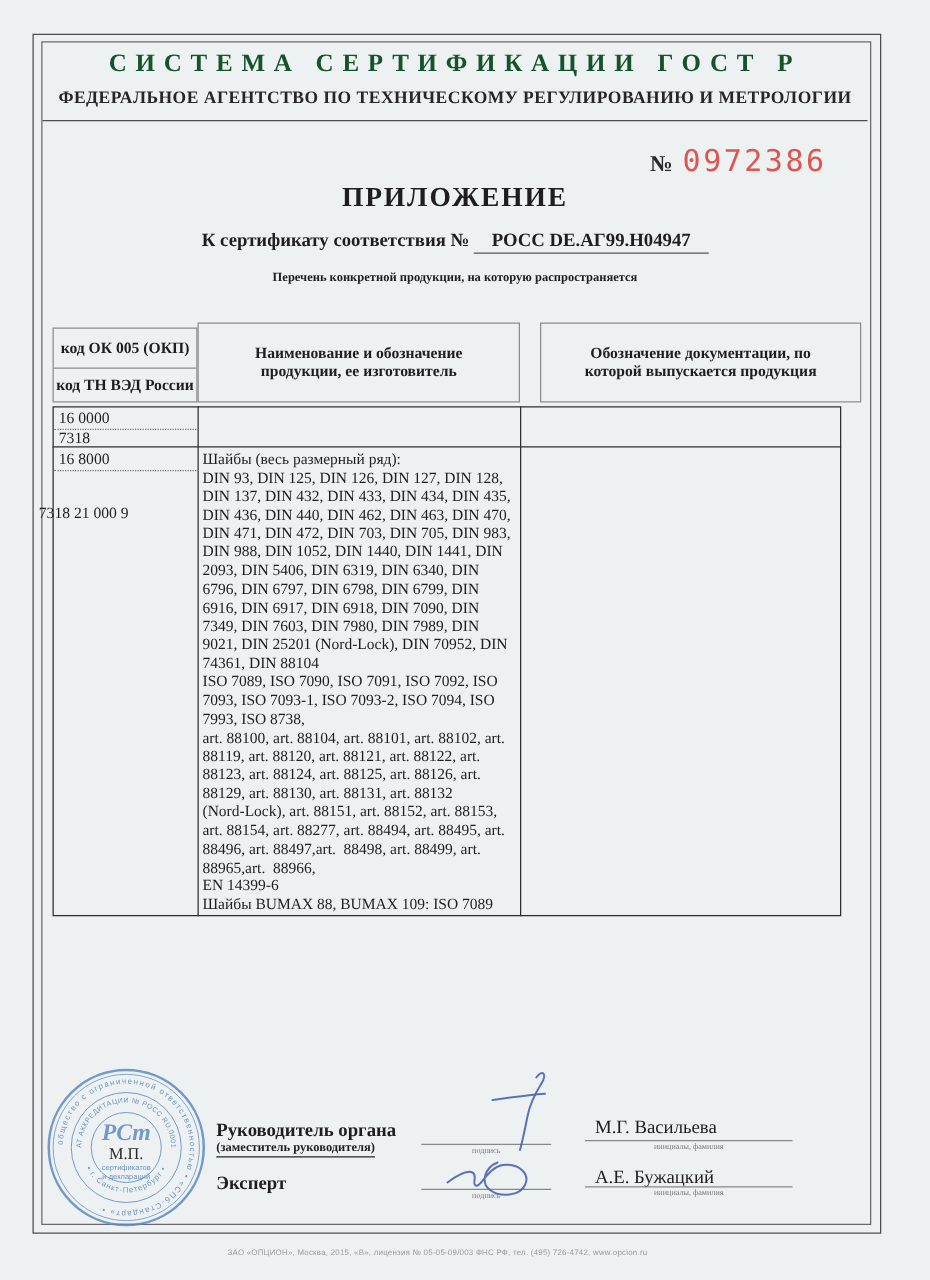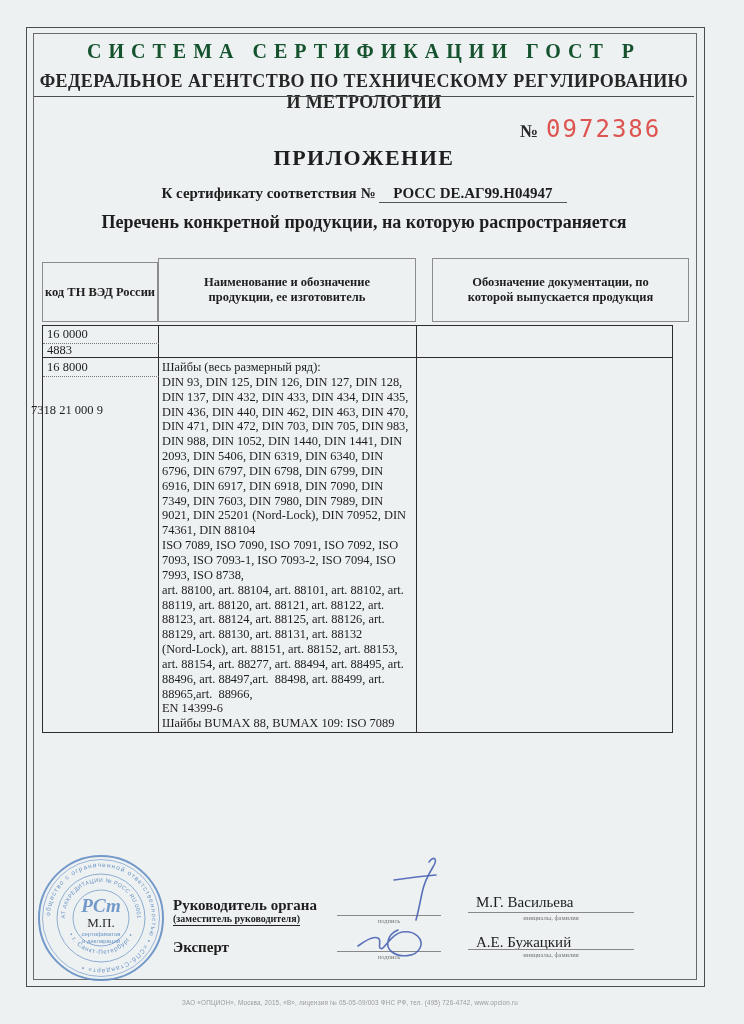--- a/index.html
+++ b/index.html
@@ -8,29 +8,29 @@
     background:#edf1f2;
     font-family:"Liberation Serif", serif;
     color:#1e1e1e;
   }
   .abs{position:absolute;}
   
   .frame-outer{left:26px;top:27px;width:677px;height:958px;border:1.6px solid #4d4d4d;}
   .frame-inner{left:33px;top:33px;width:662px;height:945px;border:1px solid #6a6a6a;}
   .header-wrap{left:33px;top:40px;width:662px;text-align:center;}
   .h1{font-size:20px;font-weight:bold;letter-spacing:7px;color:#14532d;}
-  .h2{font-size:18px;font-weight:bold;letter-spacing:.4px;margin-top:8px;color:#262626;}
+  .h2{font-size:14px;font-weight:bold;letter-spacing:.4px;margin-top:8px;color:#262626;}
   .header-rule{left:34px;top:96px;width:660px;border-top:1.4px solid #4d4d4d;}
   .doc-number{left:520px;top:115px;width:160px;display:flex;align-items:baseline;gap:8px;}
   .doc-number .no-sign{font-size:18px;font-weight:bold;color:#2a2a2a;}
   .doc-number .digits{font-family:"DejaVu Sans Mono",monospace;font-size:24px;letter-spacing:2px;color:#dd5450;}
   .title{left:33px;top:145px;width:662px;text-align:center;font-size:22px;font-weight:bold;letter-spacing:1.5px;}
   .cert-line{left:33px;top:185px;width:662px;text-align:center;font-size:15px;font-weight:bold;}
   .cert-line .val{font-weight:bold;border-bottom:1px solid #555;padding:0 14px 1px 14px;}
-  .desc{left:33px;top:214px;width:662px;text-align:center;font-size:18px;font-weight:bold;line-height:17px;font-family:Liberation Serif, serif;}
+  .desc{left:33px;top:214px;width:662px;text-align:center;font-size:10px;font-weight:bold;line-height:17px;font-family:Liberation Serif, serif;}
   
   .th{border:1px solid #8c8c8c;box-sizing:border-box;font-weight:bold;font-size:12.5px;
       display:flex;align-items:center;justify-content:center;text-align:center;line-height:15px;}
   .th1{left:42px;top:262px;width:116px;height:60px;flex-direction:column;padding:0;}
   .th1 .cellA{width:100%;height:32px;display:flex;align-items:center;justify-content:center;border-bottom:1px solid #8c8c8c;box-sizing:border-box;}
   .th1 .cellB{width:100%;flex:1;display:flex;align-items:center;justify-content:center;}
   .th2{left:158px;top:258px;width:258px;height:64px;padding:0 20px;}
   .th3{left:432px;top:258px;width:257px;height:64px;padding:0 18px;}
   
   .tbody{left:42px;top:325px;width:631px;height:408px;border:1.3px solid #2d2d2d;box-sizing:border-box;}
@@ -88,32 +88,33 @@
 <div class="abs cert-line">
   <span>К сертификату соответствия №</span>
   <span class="val">РОСС DE.АГ99.Н04947</span>
 </div>
 
 <div class="abs desc">
   <div>Перечень конкретной продукции,  на которую распространяется</div>
 </div>
 
 <div class="abs th th1">
+  <div class="cellA">код ОК 005 (ОКП)</div>
   <div class="cellB">код ТН ВЭД России</div>
 </div>
 <div class="abs th th2">Наименование и обозначение продукции, ее изготовитель</div>
 <div class="abs th th3">Обозначение документации, по которой выпускается продукция</div>
 
 <div class="abs tbody"></div>
 <div class="abs row-divider"></div>
 <div class="abs vline1"></div>
 <div class="abs vline2"></div>
 
 <div class="abs code dotted codeA1">16 0000</div>
-<div class="abs code codeA2">4883</div>
+<div class="abs code codeA2">7318</div>
 <div class="abs code dotted codeB1">16 8000</div>
 <div class="abs code codeB2">7318 21 000 9</div>
 <div class="abs product">Шайбы (весь размерный ряд):
 DIN 93, DIN 125, DIN 126, DIN 127, DIN 128,
 DIN 137, DIN 432, DIN 433, DIN 434, DIN 435,
 DIN 436, DIN 440, DIN 462, DIN 463, DIN 470,
 DIN 471, DIN 472, DIN 703, DIN 705, DIN 983,
 DIN 988, DIN 1052, DIN 1440, DIN 1441, DIN
 2093, DIN 5406, DIN 6319, DIN 6340, DIN
 6796, DIN 6797, DIN 6798, DIN 6799, DIN

